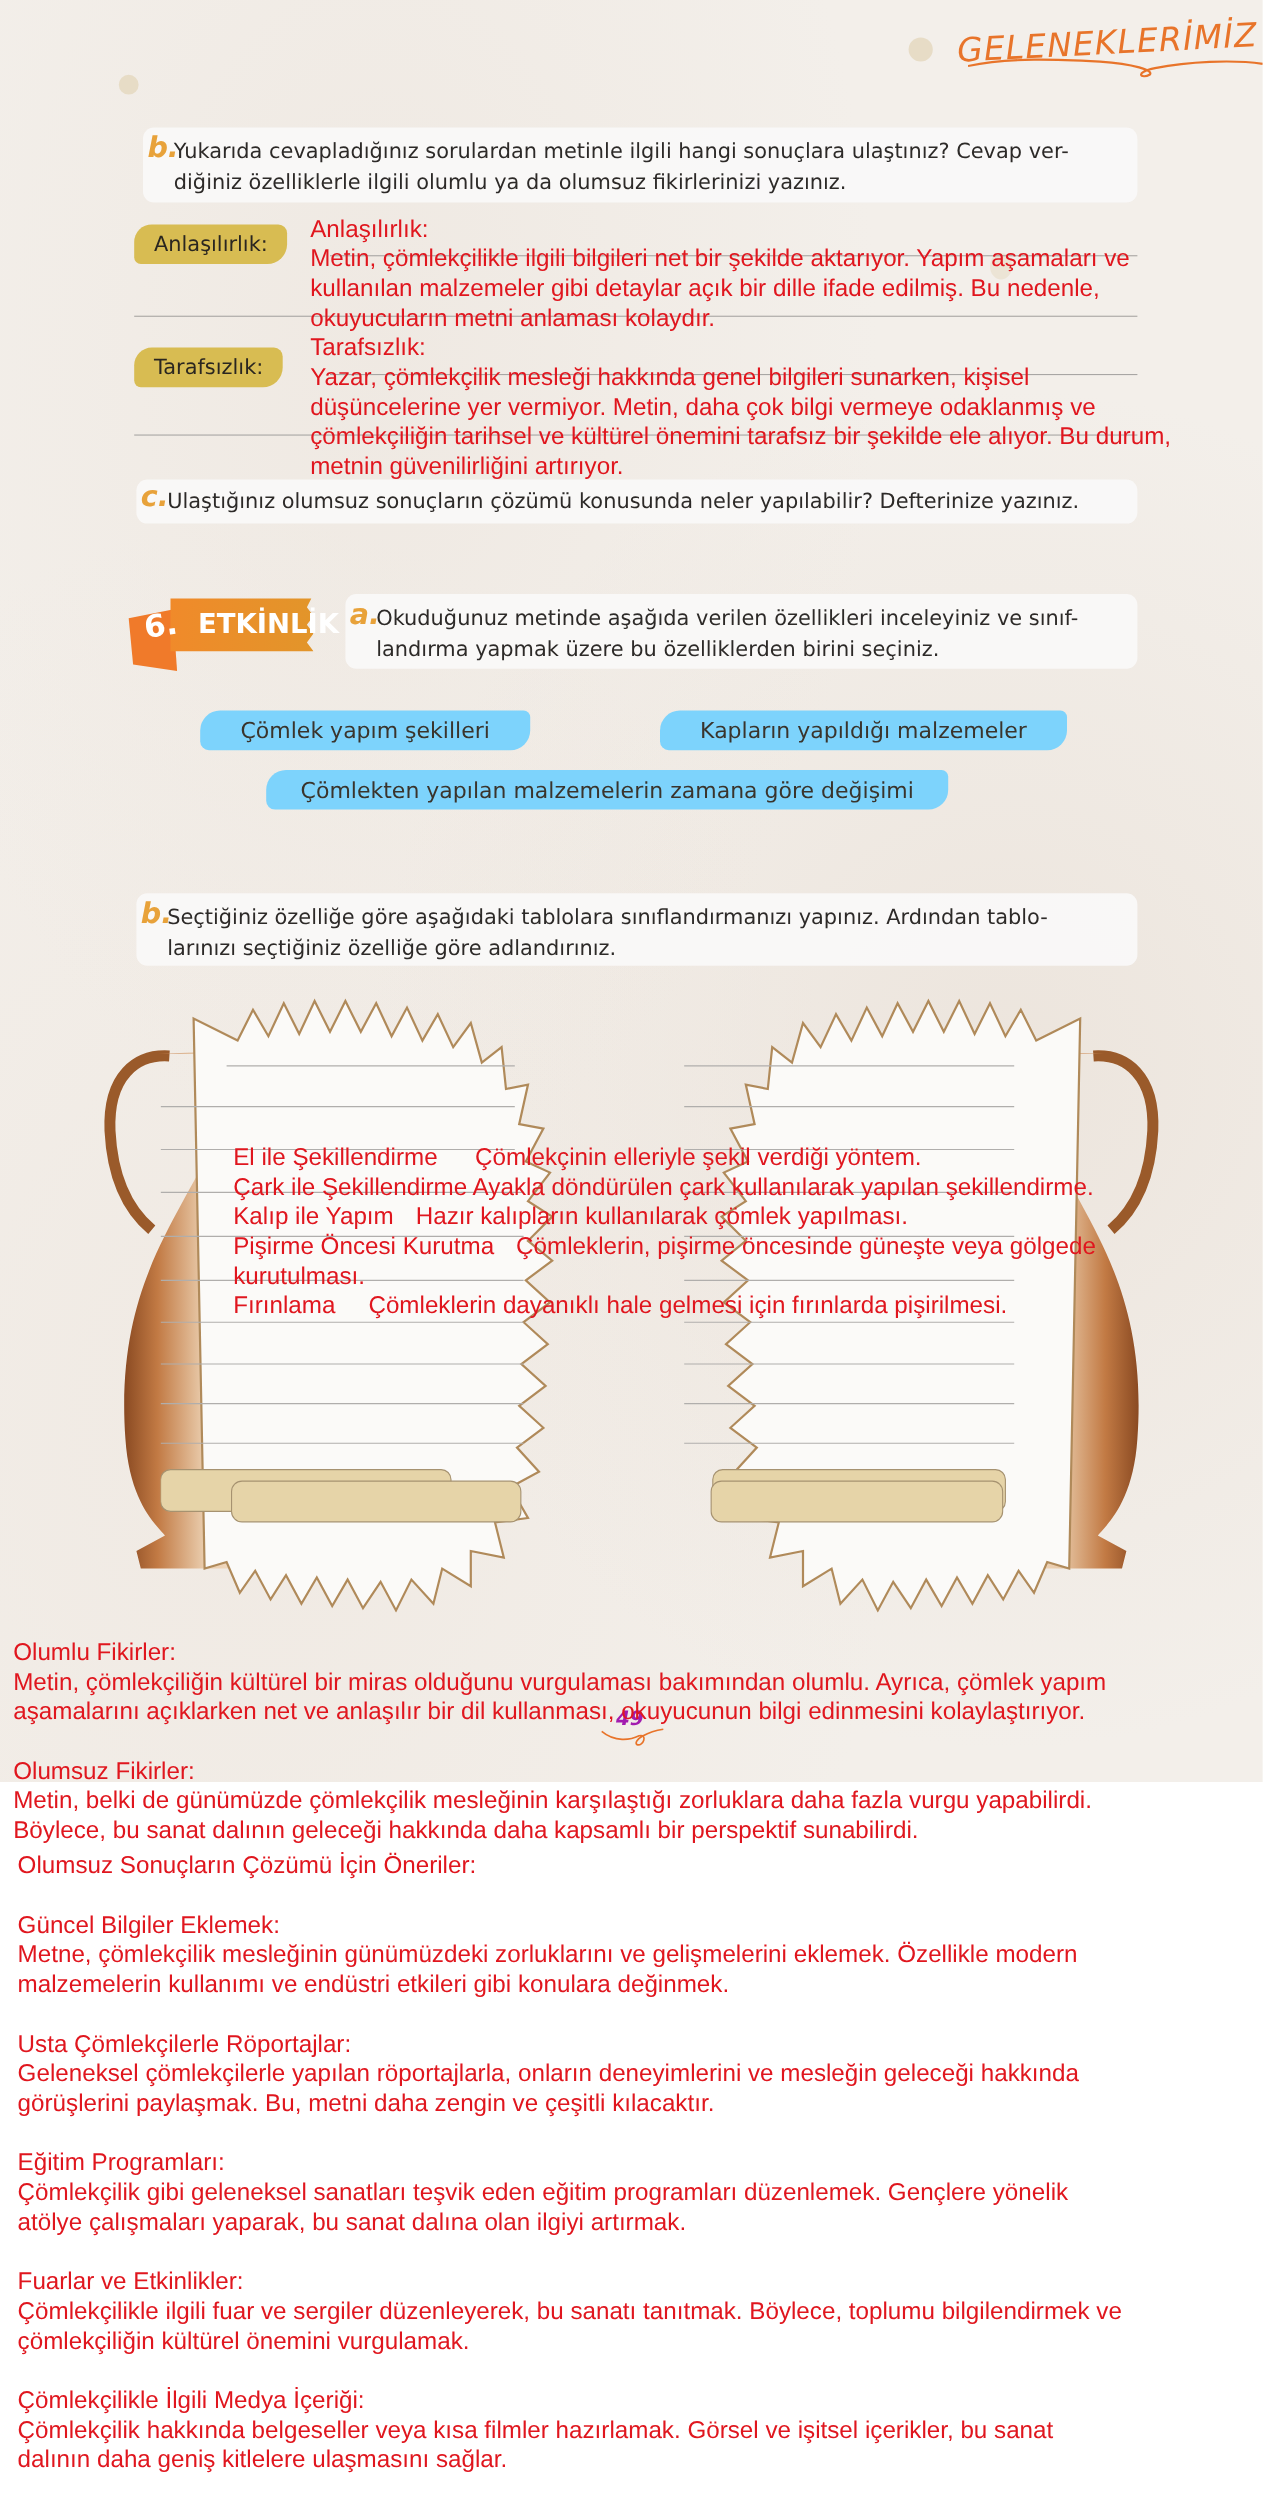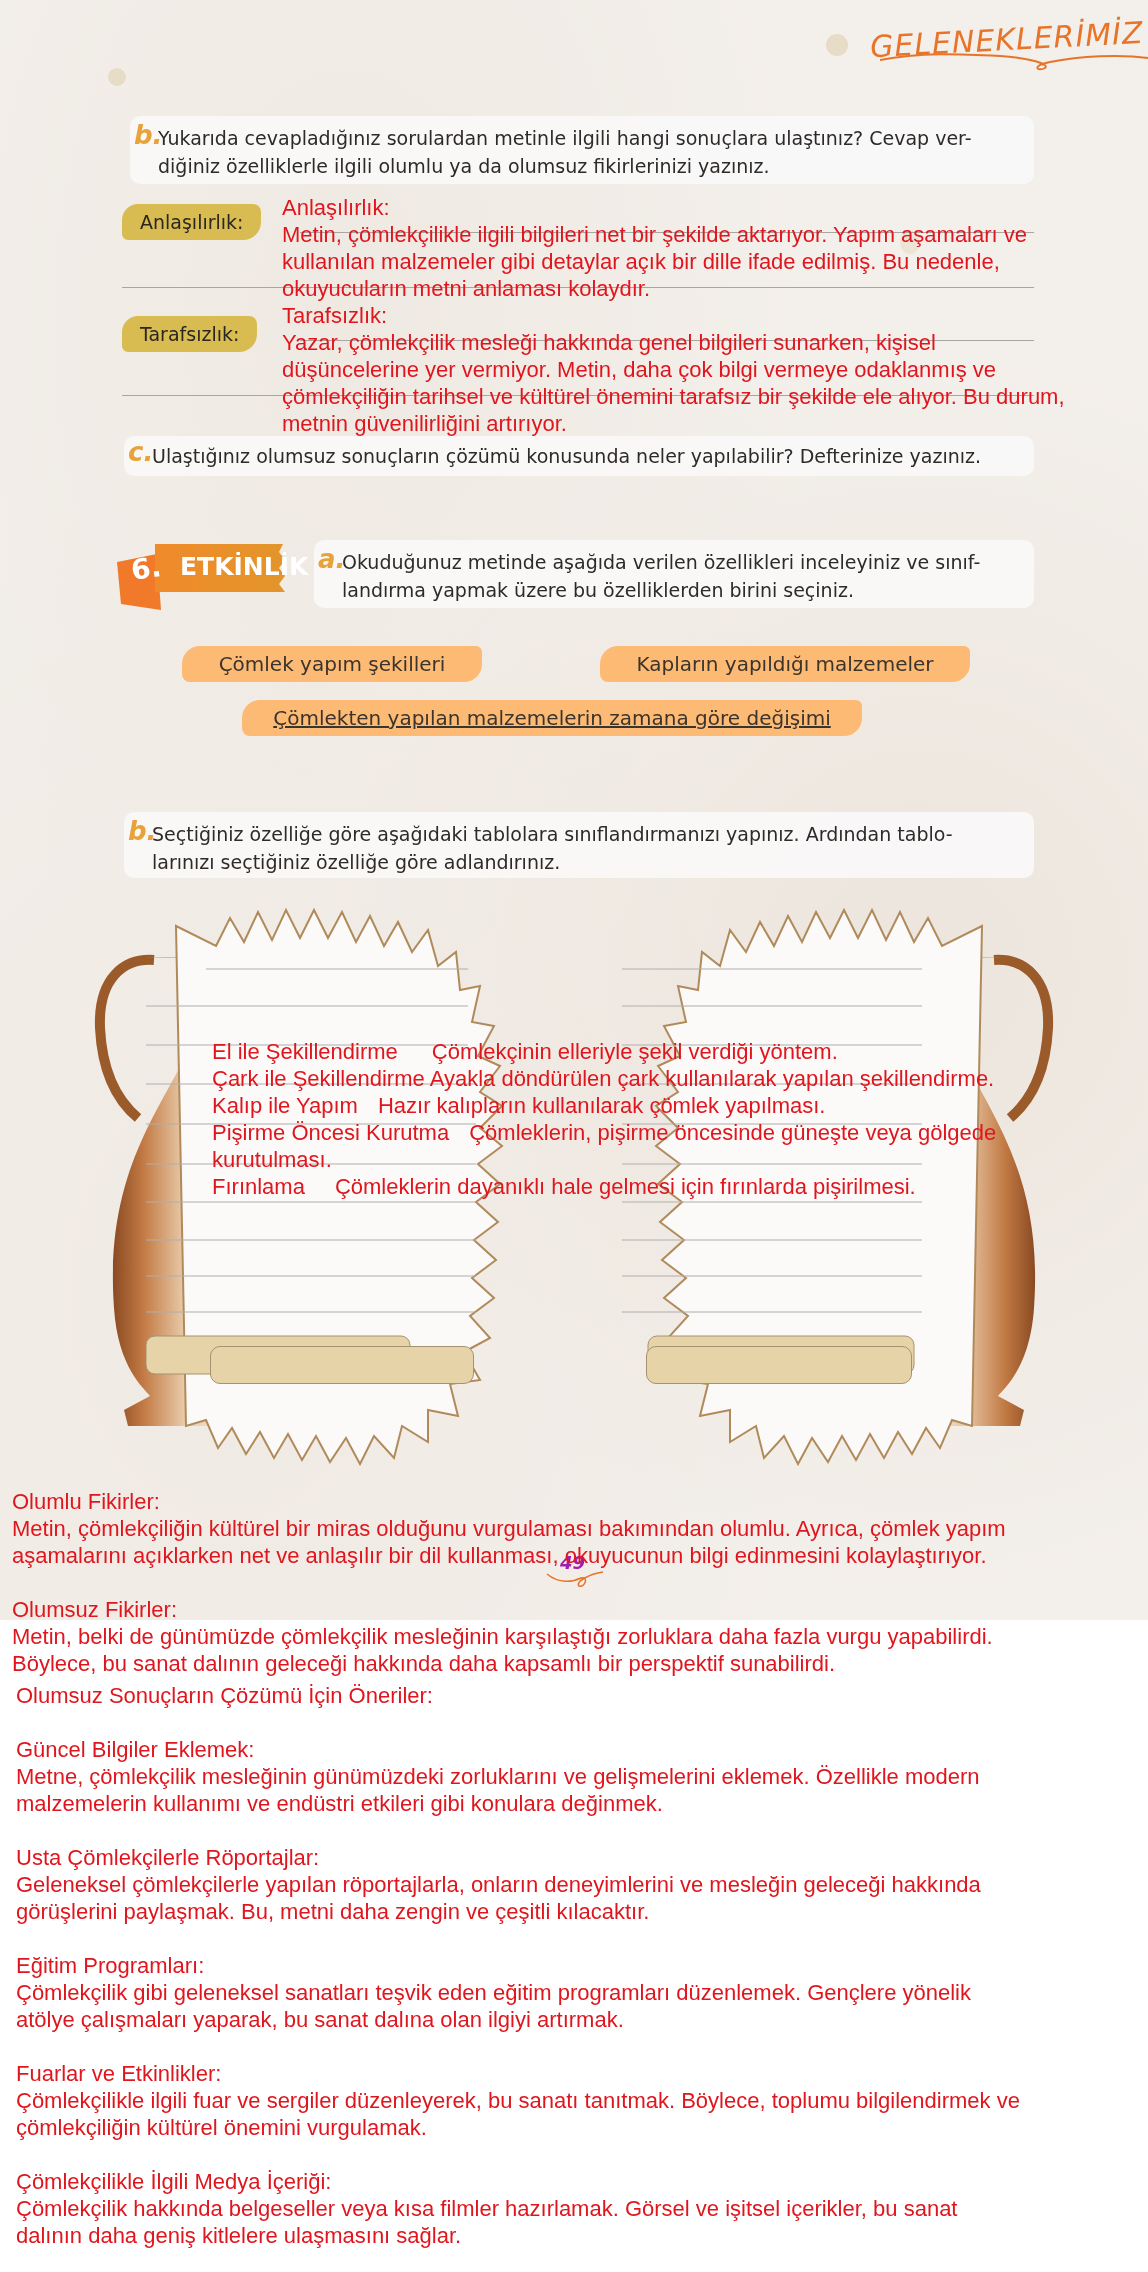--- a/index.html
+++ b/index.html
@@ -40,21 +40,21 @@
   .rule { position: absolute; height: 1px; background: #a8a6a4; }
 
   .red { color: #e0161e; font-family: "Liberation Sans", sans-serif; }
   .ans-block { position: absolute; font-size: 22px; line-height: 27px; }
 
   .etk-badge { position: absolute; left: 115px; top: 540px; width: 170px; height: 70px; }
   .etk-num { position: absolute; left: 18px; top: 14px; color: #fff; font-size: 28px; font-weight: bold; transform: rotate(-8deg); }
   .etk-txt { position: absolute; left: 64px; top: 18px; color: #fff; font-size: 25px; font-weight: bold; }
 
   .chip {
-    position: absolute; background: #fdba74; color: #3a342c; font-size: 20px;
+    position: absolute; background: #7dd3fc; color: #3a342c; font-size: 20px;
     height: 36px; line-height: 36px; text-align: center; border-radius: 18px 6px 18px 8px;
   }
 
   .scroll-panel { position: absolute; }
   .label-box { position: absolute; background: #e6d4a8; border: 1px solid #a69270; border-radius: 10px; }
 
   .bottom-text { position: absolute; left: 0; width: 1148px; font-size: 22px; line-height: 27px; }
   .page-num { position: absolute; left: 560px; top: 1552px; color: #a21caf; font-weight: bold; font-size: 18px; font-style: italic; }
 </style>
 </head>
@@ -116,21 +116,21 @@
 <div class="etk-txt" style="left:180px;top:552px;">ETKİNLİK</div>
 
 <div class="qbox" style="left:314px;top:540px;width:720px;height:68px;">
   <span class="qletter">a.</span>
   <div>Okuduğunuz metinde aşağıda verilen özellikleri inceleyiniz ve sınıf-</div>
   <div>landırma yapmak üzere bu özelliklerden birini seçiniz.</div>
 </div>
 
 <div class="chip" style="left:182px;top:646px;width:300px;">Çömlek yapım şekilleri</div>
 <div class="chip" style="left:600px;top:646px;width:370px;">Kapların yapıldığı malzemeler</div>
-<div class="chip" style="left:242px;top:700px;width:620px;text-decoration:underline;">Çömlekten yapılan malzemelerin zamana göre değişimi</div>
+<div class="chip" style="left:242px;top:700px;width:620px;">Çömlekten yapılan malzemelerin zamana göre değişimi</div>
 
 <div class="qbox" style="left:124px;top:812px;width:910px;height:66px;">
   <span class="qletter">b.</span>
   <div>Seçtiğiniz özelliğe göre aşağıdaki tablolara sınıflandırmanızı yapınız. Ardından tablo-</div>
   <div>larınızı seçtiğiniz özelliğe göre adlandırınız.</div>
 </div>
 
 <svg style="position:absolute;left:84px;top:948px;" width="140" height="480" viewBox="0 0 140 480">
   <defs>
       <linearGradient id="vl" x1="0" x2="1">

